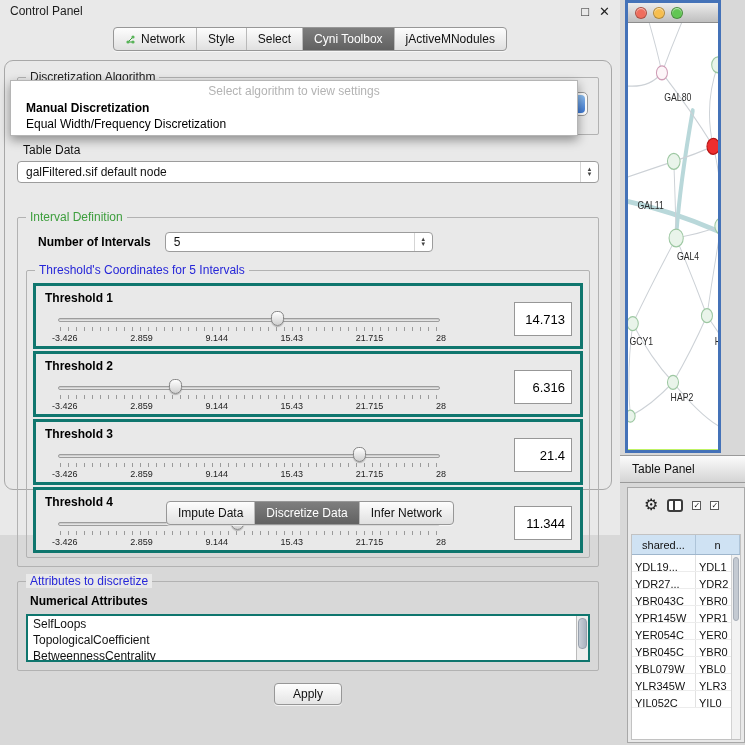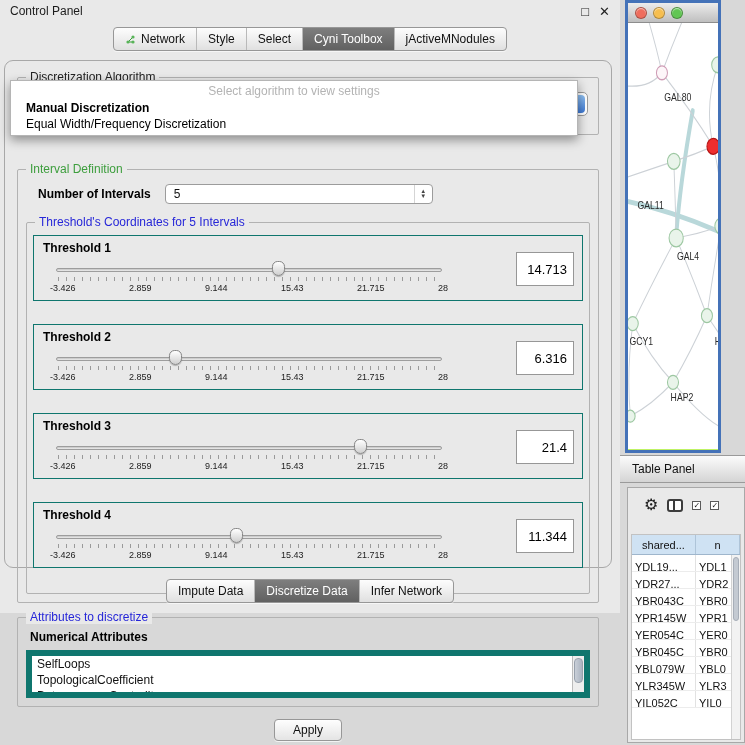--- a/index.html
+++ b/index.html
@@ -1,18 +1,18 @@
 <!DOCTYPE html>
 <html><head>
 <meta charset="utf-8">
 <style>
 *{margin:0;padding:0;box-sizing:border-box}
 html,body{width:745px;height:745px;overflow:hidden;background:#d8d8d8;font-family:"Liberation Sans",sans-serif;-webkit-font-smoothing:antialiased}
 
-.control-panel{position:absolute;left:0;top:0;width:620px;height:613px;background:#e9e9e9}
+.control-panel{position:absolute;left:0;top:0;width:620px;height:535px;background:#e9e9e9}
 .titlebar{height:22px;display:flex;align-items:center;padding:0 10px;font-size:12px;color:#1b1b1b}
 .win-btns{margin-left:auto;display:flex;gap:10px;font-size:13px;color:#222}
 .win-btns span{cursor:default}
 .tabs-row{display:flex;justify-content:center;margin-top:5px}
 .seg{display:flex;border:1px solid #979797;border-radius:4px;overflow:hidden;background:linear-gradient(#fdfdfd,#e0e0e0);font-size:12px;box-shadow:0 1px 0 rgba(255,255,255,.6)}
 .seg-item{padding:4px 11px;border-left:1px solid #b9b9b9;display:flex;align-items:center;gap:5px;color:#111;white-space:nowrap}
 .seg-item:first-child{border-left:none}
 .seg-item.sel{background:linear-gradient(#7e7e7e,#616161);color:#fff}
 .panel-body{position:absolute;left:4px;right:8px;top:60px;bottom:45px;border:1px solid #a8a8a8;border-radius:9px;background:#e9e9e9;padding:6px 12px}
 .group{position:relative;border:1px solid #b2b2b2;border-radius:2px}
@@ -28,31 +28,31 @@
 .popup-option.bold{font-weight:bold}
 .field-label{font-size:12px;color:#111;margin:8px 0 4px 6px}
 .combo{display:flex;align-items:center;height:22px;background:#fff;border:1px solid #9c9c9c;border-radius:4px;font-size:12px}
 .combo .val{flex:1;padding-left:8px;color:#111;white-space:nowrap;overflow:hidden}
 .stepper{width:18px;align-self:stretch;display:flex;flex-direction:column;align-items:center;justify-content:center;font-size:6px;line-height:5px;color:#444;border-left:1px solid #d5d5d5}
 .interval-group{margin-top:34px;padding:14px 8px 8px}
 .noi-row{display:flex;align-items:center;padding-left:12px}
 .noi-row .bold-label{font-size:12px;font-weight:bold;margin-right:14px}
 .noi-combo{width:268px;height:20px}
 .thresholds-group{margin-top:18px;padding:12px 6px 2px}
-.tbox{position:relative;border:1px solid #0f766e;height:66px;margin-bottom:23px;background:#e9e9e9}
+.tbox{position:relative;border:3px solid #0f766e;height:66px;margin-bottom:2px;background:#e9e9e9}
 .tlabel{font-size:12px;font-weight:bold;margin:5px 0 0 9px}
 .slider-wrap{position:absolute;left:22px;right:140px;top:24px;height:38px}
 .track{position:absolute;left:0;right:0;top:8px;height:4px;background:linear-gradient(#c3c3c3,#eee);border:1px solid #9d9d9d;border-radius:2px}
 .thumb{position:absolute;top:1px;width:13px;height:15px;border:1px solid #878787;background:linear-gradient(#fff,#cfcfcf);border-radius:6px 6px 7px 7px;box-shadow:0 1px 1px rgba(0,0,0,.25)}
 .ticks{position:absolute;left:2px;right:2px;top:17px;height:4px;background:repeating-linear-gradient(90deg,#9a9a9a 0 1px,transparent 1px 8px)}
 .ticklabels{position:absolute;left:-6px;right:-6px;top:23px;display:flex;justify-content:space-between;font-size:9px;color:#1c1c1c}
 .valuebox{position:absolute;right:8px;top:16px;width:58px;height:34px;background:#fff;border:1px solid #979797;font-size:13px;display:flex;align-items:center;justify-content:flex-end;padding-right:6px;color:#000}
 .attributes-group{margin-top:14px;padding:12px 8px 8px}
 .list-label{font-size:12px;font-weight:bold;margin-left:4px}
-.listwrap{position:relative;margin-top:6px;height:48px;background:#fff;border:6px solid #0f766e;overflow:hidden}
+.listwrap{position:relative;margin-top:6px;height:48px;background:#fff;border:2px solid #0f766e;overflow:hidden}
 .list-item{font-size:12px;line-height:16px;padding-left:5px;color:#111;white-space:nowrap}
 .vscroll{position:absolute;right:0;top:0;bottom:0;width:12px;background:#eee;border-left:1px solid #bbb}
 .vscroll .vthumb{position:absolute;left:1px;right:1px;top:2px;height:70%;background:linear-gradient(90deg,#c9cfd8,#aab3c0);border:1px solid #98a1ad;border-radius:4px}
 .apply-row{text-align:center;margin-top:12px}
 .btn{display:inline-block;font-size:12px;padding:3px 18px;border:1px solid #979797;border-radius:4px;background:linear-gradient(#fefefe,#e4e4e4);color:#111;box-shadow:0 1px 0 rgba(255,255,255,.7)}
 .bottom-tabs{position:absolute;left:0;width:620px;bottom:10px;display:flex;justify-content:center}
 
 .net-window{position:absolute;left:625px;top:0;width:96px;height:453px;border:3px solid #4472b8;background:#bef264;overflow:hidden}
 .mac-bar{height:20px;background:linear-gradient(#ececec,#bfbfbf);border-bottom:1px solid #8d8d8d;display:flex;align-items:center;gap:6px;padding-left:7px}
 .light{width:12px;height:12px;border-radius:50%;border:1px solid rgba(0,0,0,.28);box-shadow:inset 0 1px 1px rgba(255,255,255,.6)}
@@ -117,20 +117,28 @@
           <span>jActiveMNodules</span>
         </div>
     </div>
   </div>
 
   <div class="panel-body">
     <div class="group algo-group">
       <span class="gtitle">Discretization Algorithm</span>
     </div>
 
+    <div class="field-label">Table Data</div>
+    <div class="combo">
+      <span class="val">galFiltered.sif default node</span>
+      <span class="stepper">
+          <span>▲</span>
+          <span>▼</span>
+        </span>
+    </div>
 
     <div class="group interval-group">
       <span class="gtitle green">Interval Definition</span>
 
       <div class="noi-row">
         <span class="bold-label">Number of Intervals</span>
         <div class="combo noi-combo">
           <span class="val">5</span>
           <span class="stepper">
               <span>▲</span>

